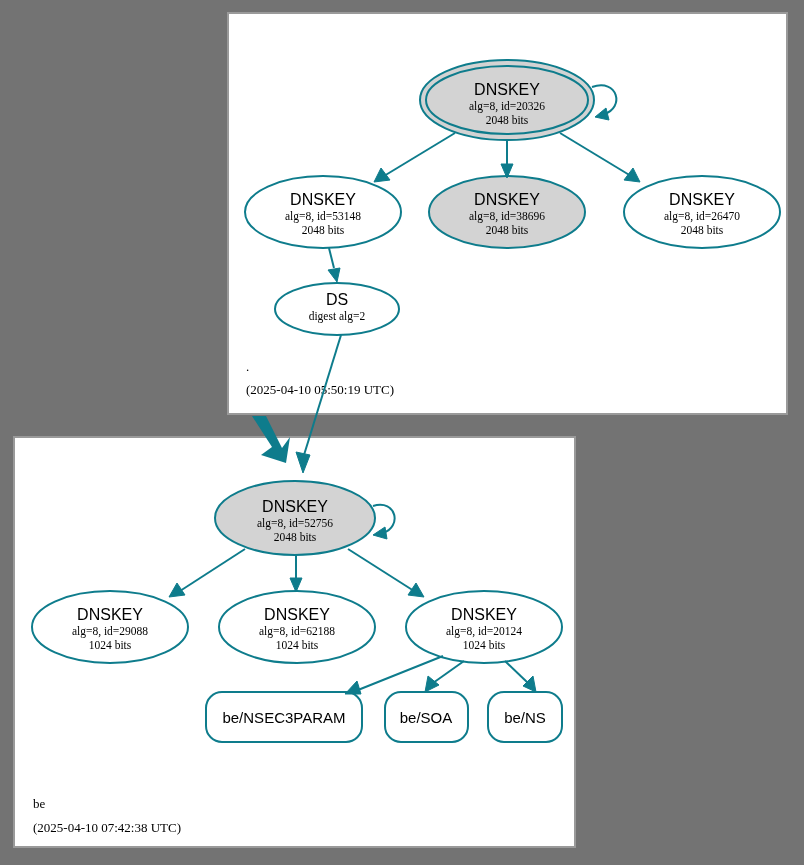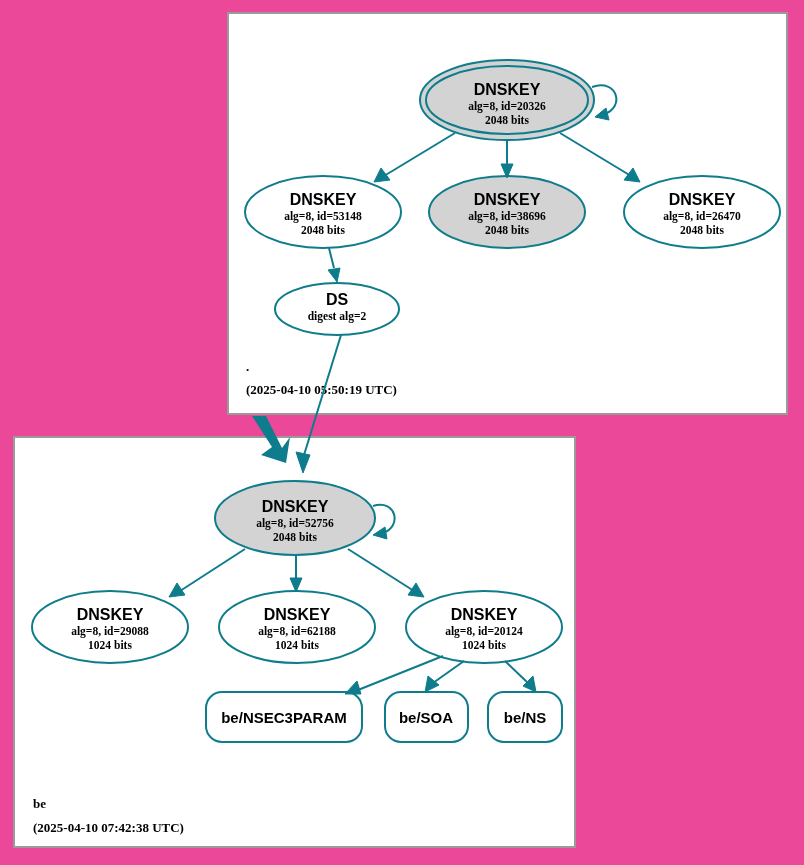--- a/index.html
+++ b/index.html
@@ -4,24 +4,23 @@
 <style>
   html, body {
     margin: 0;
     padding: 0;
     background: #ffffff;
   }
   #page {
     position: relative;
     width: 804px;
     height: 865px;
-    background: #ec4899;
+    background: #737373;
     font-family: "Liberation Sans", sans-serif;
     overflow: hidden;
-    font-weight: bold;
   }
   svg#graph {
     position: absolute;
     left: 0;
     top: 0;
     width: 804px;
     height: 865px;
     display: block;
   }
   .zone-box {

